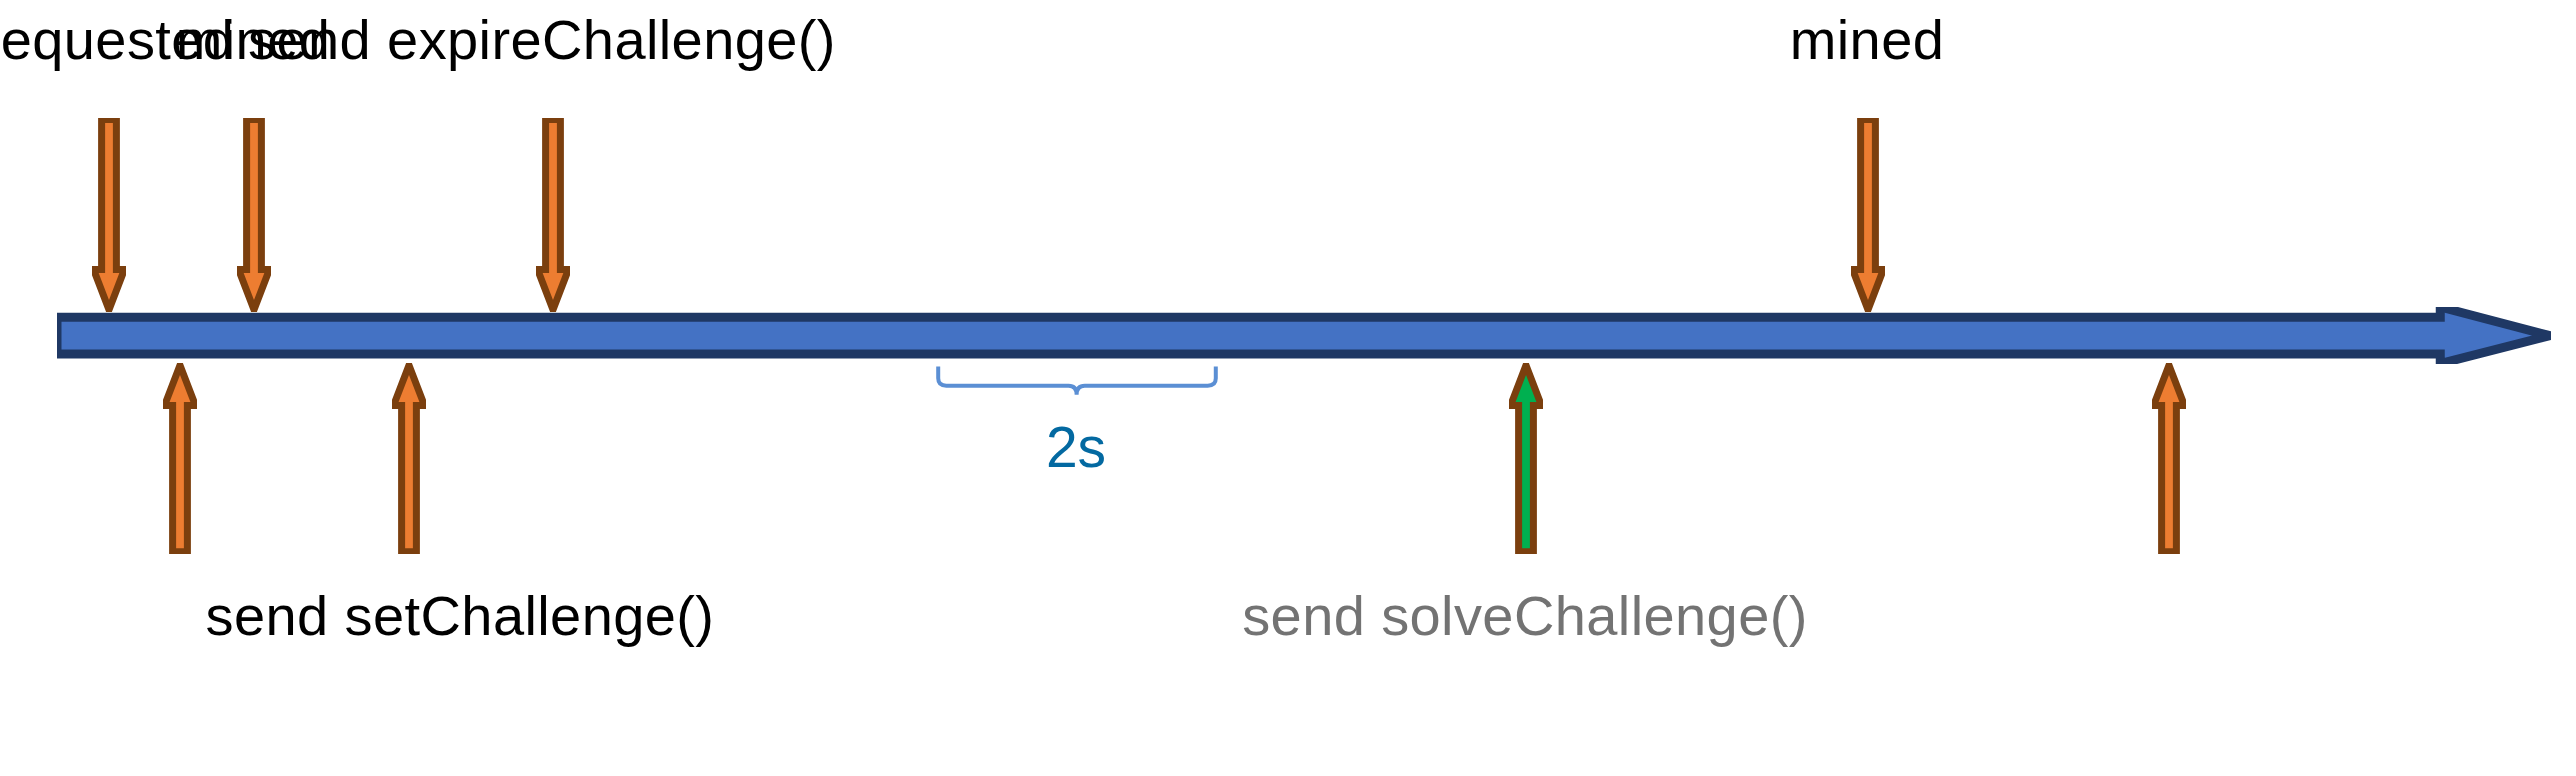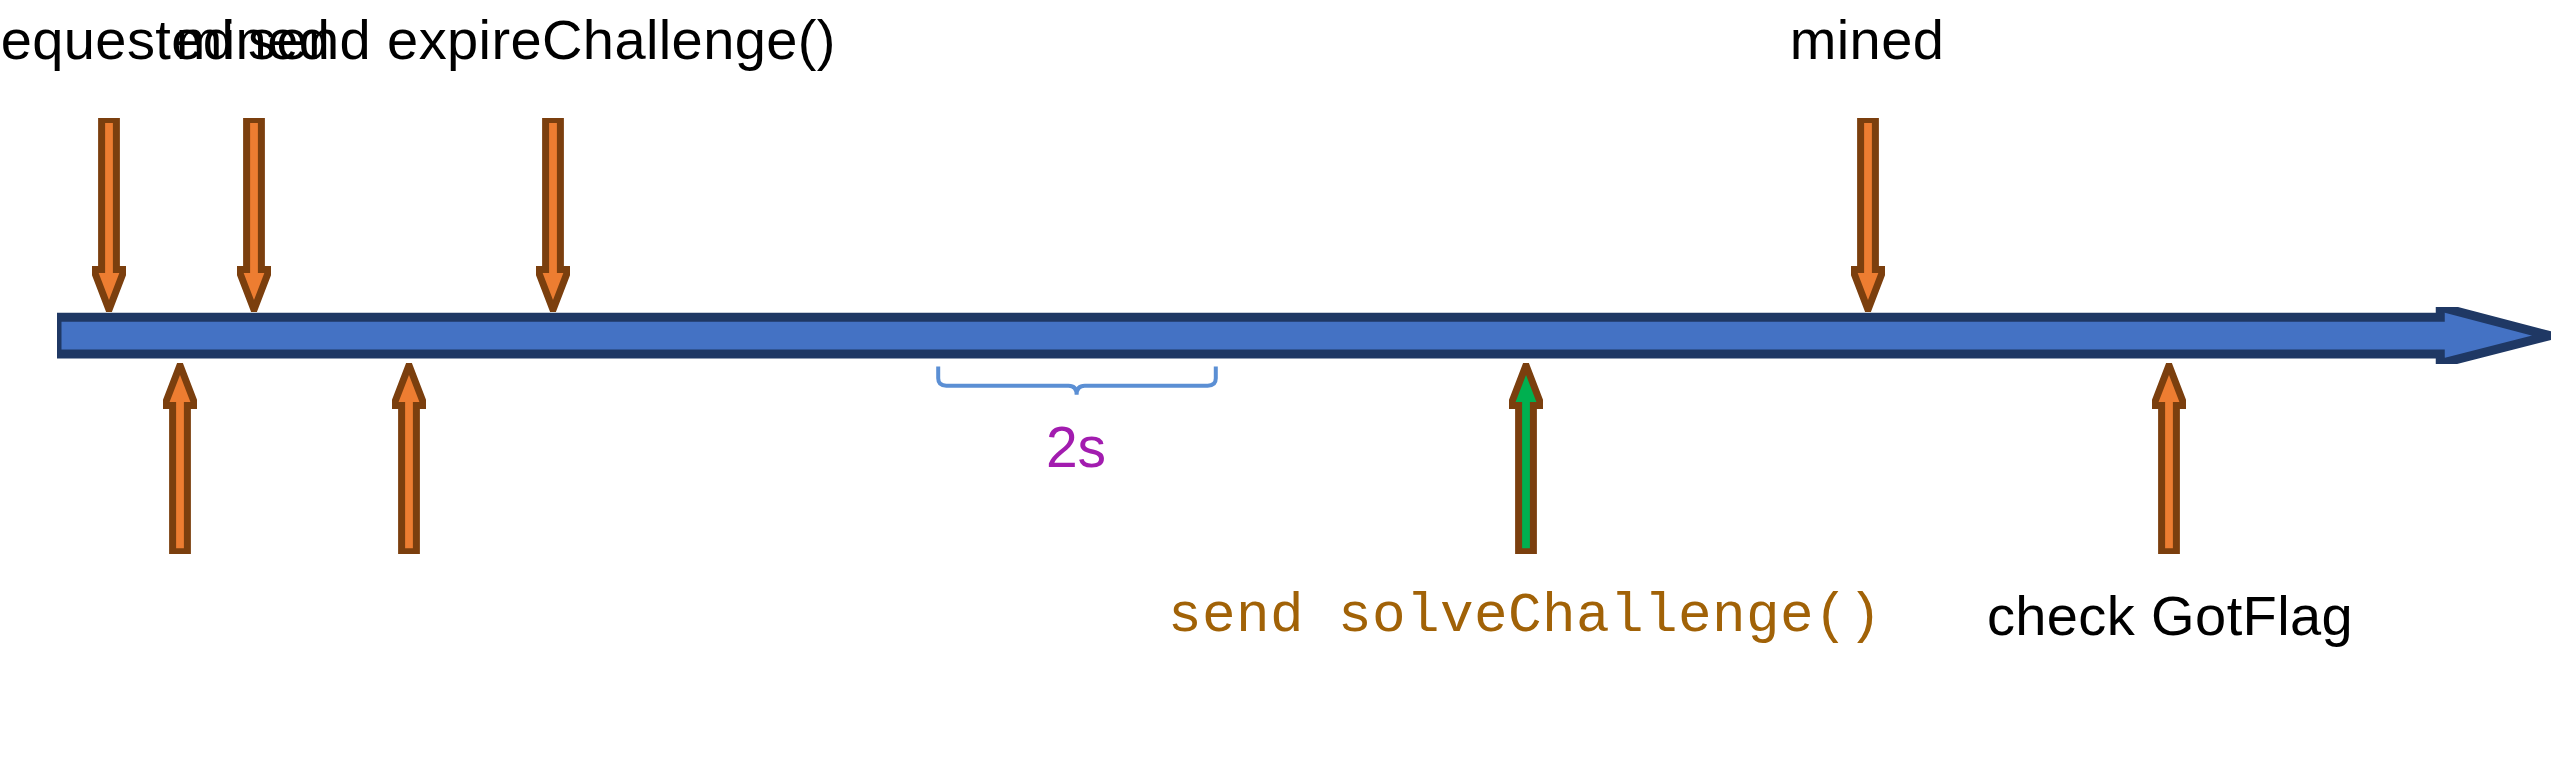--- a/index.html
+++ b/index.html
@@ -37,34 +37,34 @@
     white-space: pre;
     font-family: "Liberation Sans", sans-serif;
     font-size: 56px;
     line-height: 1;
     color: #000000;
     letter-spacing: 0.4px;
     transform: translateX(-50%);
   }
   .event-label.top   { top: 11.8px; }
   .event-label.bottom{ top: 588px; }
-  .event-label.green { color: #a16207; font-family: Liberation Mono, monospace; }
+  .event-label.green { color: #737373; }
 
   
   #duration-bracket {
     top: 365px;
     height: 46px;
   }
   #duration-bracket svg { display: block; width: 100%; height: 100%; }
   #duration-label {
     top: 419px;
     font-family: "Liberation Sans", sans-serif;
     font-size: 57px;
     line-height: 1;
-    color: #a21caf;
+    color: #0369a1;
     transform: translateX(-50%);
   }
 </style>
 </head>
 <body>
 
 <div id="stage">
 
   <div class="abs" id="timeline-bar">
     <svg viewBox="0 0 3390 78" preserveAspectRatio="none">
@@ -90,20 +90,21 @@
     <svg viewBox="0 0 46 264" preserveAspectRatio="none">
       <polygon points="13,2 33,2 33,206 44,206 23,261 2,206 13,206" fill="#ED7D31" stroke="#7B3F0E" stroke-width="7" stroke-linejoin="miter" vector-effect="non-scaling-stroke"></polygon>
     </svg>
   </div>
 
   <div class="abs event-arrow" style="left:392px; top:363px; width:34px; height:191px;">
     <svg viewBox="0 0 46 260" preserveAspectRatio="none">
       <polygon points="23,3 44,58 33,58 33,257 13,257 13,58 2,58" fill="#ED7D31" stroke="#7B3F0E" stroke-width="7" stroke-linejoin="miter" vector-effect="non-scaling-stroke"></polygon>
     </svg>
   </div>
+  <div class="abs event-label bottom" style="left:460px">send setChallenge()</div>
 
   <div class="abs event-label top" style="left:542px">send expireChallenge()</div>
   <div class="abs event-arrow" style="left:536px; top:118px; width:34px; height:194px;">
     <svg viewBox="0 0 46 264" preserveAspectRatio="none">
       <polygon points="13,2 33,2 33,206 44,206 23,261 2,206 13,206" fill="#ED7D31" stroke="#7B3F0E" stroke-width="7" stroke-linejoin="miter" vector-effect="non-scaling-stroke"></polygon>
     </svg>
   </div>
 
   <div class="abs" id="duration-bracket" style="left:936px; width:282px;">
     <svg viewBox="0 0 383 62" preserveAspectRatio="none">
@@ -124,16 +125,15 @@
     <svg viewBox="0 0 46 264" preserveAspectRatio="none">
       <polygon points="13,2 33,2 33,206 44,206 23,261 2,206 13,206" fill="#ED7D31" stroke="#7B3F0E" stroke-width="7" stroke-linejoin="miter" vector-effect="non-scaling-stroke"></polygon>
     </svg>
   </div>
 
   <div class="abs event-arrow" style="left:2152px; top:363px; width:34px; height:191px;">
     <svg viewBox="0 0 46 260" preserveAspectRatio="none">
       <polygon points="23,3 44,58 33,58 33,257 13,257 13,58 2,58" fill="#ED7D31" stroke="#7B3F0E" stroke-width="7" stroke-linejoin="miter" vector-effect="non-scaling-stroke"></polygon>
     </svg>
   </div>
-  <div class="abs event-label bottom" style="left:2170px">check GotFlag</div>
 
 </div>
 
 
 </body></html>

